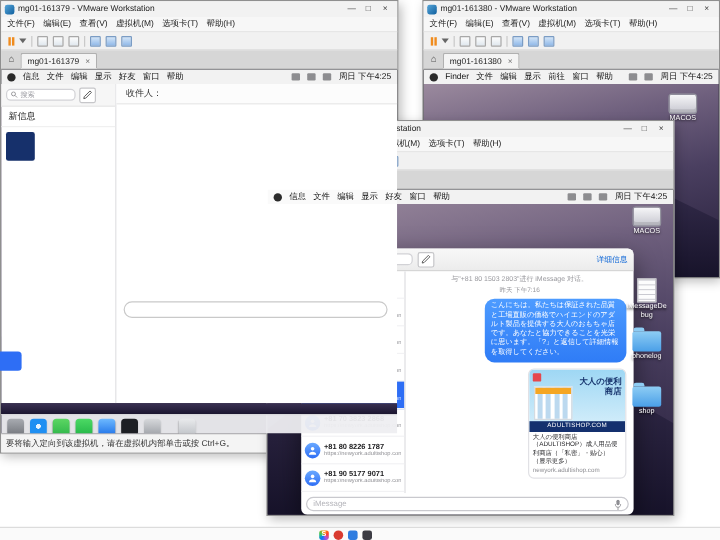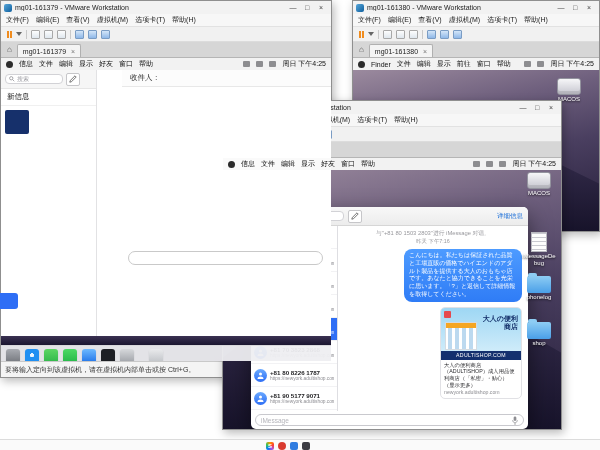--- a/index.html
+++ b/index.html
@@ -76,21 +76,21 @@
   .cdom{font-size:5.2px;color:#8e8e93;padding:0 3px 3px 3px;}
   .minput{height:18px;flex:none;display:flex;align-items:center;padding:0 4px;}
   .mpill{flex:1;height:12px;border:1px solid #c9c9ce;border-radius:8px;display:flex;align-items:center;padding:0 5px;box-sizing:border-box;gap:3px;}
   .mph{flex:1;font-size:6.5px;color:#b4b4ba;}
   
   .msgA{position:absolute;left:0;right:0;top:12px;height:266px;background:#fff;display:flex;z-index:3;}
   .msgA-side{width:95px;border-right:1px solid #e2e2e4;display:flex;flex-direction:column;flex:none;}
   .msgA-band{height:18px;display:flex;align-items:center;gap:3px;padding:0 4px;background:#f6f6f6;border-bottom:1px solid #e6e6e6;flex:none;}
   .newmsg{height:16px;display:flex;align-items:center;padding-left:6px;font-size:7.5px;color:#111;border-bottom:1px solid #f0f0f0;}
   .bigav{width:24px;height:24px;background:#16306b;margin:4px;border-radius:2px;}
-  .msgA-main{flex:1;display:flex;flex-direction:column;position:relative;margin-left:25px;}
+  .msgA-main{flex:1;display:flex;flex-direction:column;position:relative;}
   .torow{height:16px;border-bottom:1px solid #e8e8e8;display:flex;align-items:center;padding-left:8px;font-size:7.5px;color:#333;background:#fcfcfc;}
   .msgA-input{position:absolute;left:6px;right:8px;top:181px;height:12px;border:1px solid #c9c9c9;border-radius:7px;}
   
   .wallstripA{position:absolute;left:0;right:0;top:278px;height:9px;background:linear-gradient(#3a3152,#1b1630);z-index:3;}
   .dockA{position:absolute;left:0;right:0;top:287px;height:21px;background:rgba(238,238,241,.95);border-top:1px solid #d8d8db;display:flex;align-items:center;gap:5px;padding:0 5px;z-index:3;box-sizing:border-box;}
   .dki{width:14px;height:14px;border-radius:3px;flex:none;box-shadow:0 1px 1px rgba(0,0,0,.25);}
   .dk1{background:linear-gradient(#a8abb1,#73767c);} .dk2{background:radial-gradient(circle at 50% 45%,#e8f4ff 18%,#1f8ff2 20%);}
   .dk3{background:linear-gradient(#5cd663,#2fb64a);} .dk4{background:linear-gradient(#4cd964,#24b648);}
   .dk5{background:linear-gradient(#6db9ff,#1f72e8);} .dk6{background:#1d1f24;}
   .dk7{background:linear-gradient(#d6d8db,#9ea1a7);} .dk8{background:linear-gradient(#e9eaec,#bfc2c7);margin-left:10px;}

